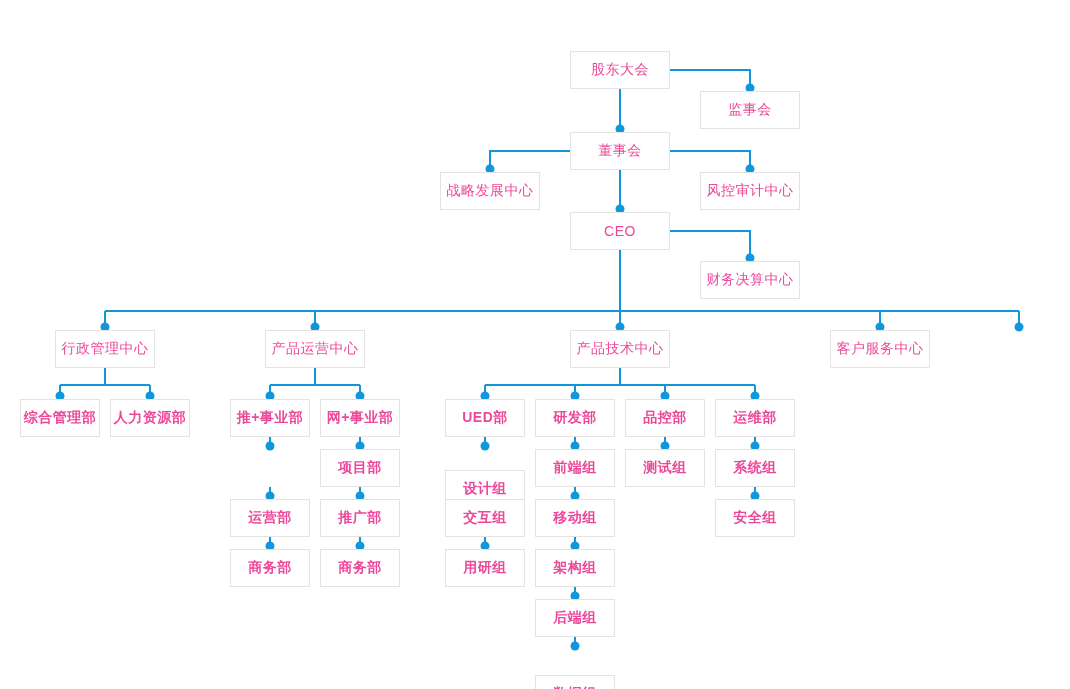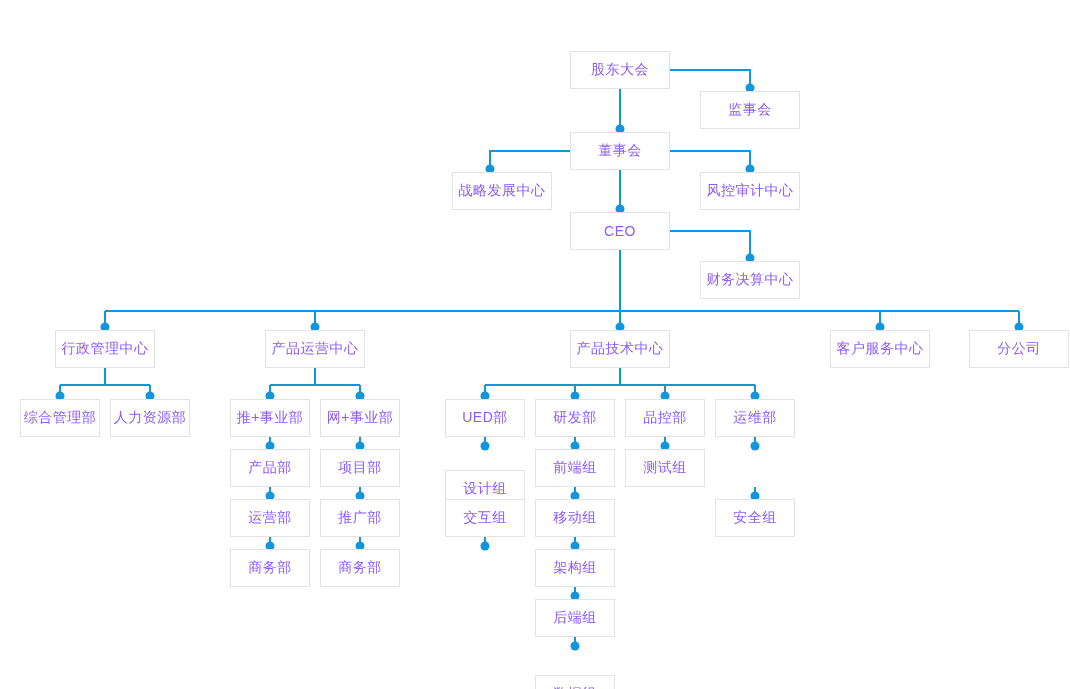--- a/index.html
+++ b/index.html
@@ -15,27 +15,27 @@
   .node {
     position: absolute;
     height: 38px;
     box-sizing: border-box;
     background: #ffffff;
     border: 1px solid #e3e3e3;
     display: flex;
     align-items: center;
     justify-content: center;
     font-size: 14px;
-    color: #8b5cf6;
+    color: #ec4899;
     letter-spacing: 0.5px;
     white-space: nowrap;
     z-index: 2;
   }
   .w100 { width: 100px; }
-  .w80 { width: 80px; }
+  .w80 { width: 80px; font-weight: bold; }
 </style>
 </head>
 <body>
 
 <div class="canvas">
 
   <svg class="connectors" width="1070" height="689" viewBox="0 0 1070 689">
     <g stroke="#1296db" stroke-width="2" fill="none">
       <path d="M670 70 H750 V88"></path>
       <path d="M620 89 V129"></path>
@@ -92,52 +92,52 @@
       <circle cx="575" cy="646" r="4.5"></circle>
       <circle cx="665" cy="446" r="4.5"></circle>
       <circle cx="755" cy="446" r="4.5"></circle>
       <circle cx="755" cy="496" r="4.5"></circle>
     </g>
   </svg>
 
   <div class="node w100" style="left:570px;top:51px">股东大会</div>
   <div class="node w100" style="left:700px;top:91px">监事会</div>
   <div class="node w100" style="left:570px;top:132px">董事会</div>
-  <div class="node w100" style="left:452px;top:172px">战略发展中心</div>
+  <div class="node w100" style="left:440px;top:172px">战略发展中心</div>
   <div class="node w100" style="left:700px;top:172px">风控审计中心</div>
   <div class="node w100" style="left:570px;top:212px">CEO</div>
   <div class="node w100" style="left:700px;top:261px">财务决算中心</div>
 
   <div class="node w100" style="left:55px;top:330px">行政管理中心</div>
   <div class="node w100" style="left:265px;top:330px">产品运营中心</div>
   <div class="node w100" style="left:830px;top:330px">客户服务中心</div>
   <div class="node w100" style="left:570px;top:330px">产品技术中心</div>
-  <div class="node w100" style="left:969px;top:330px">分公司</div>
 
   <div class="node w80" style="left:20px;top:399px">综合管理部</div>
   <div class="node w80" style="left:110px;top:399px">人力资源部</div>
   <div class="node w80" style="left:320px;top:399px">网+事业部</div>
   <div class="node w80" style="left:230px;top:399px">推+事业部</div>
   <div class="node w80" style="left:445px;top:399px">UED部</div>
   <div class="node w80" style="left:535px;top:399px">研发部</div>
   <div class="node w80" style="left:625px;top:399px">品控部</div>
   <div class="node w80" style="left:715px;top:399px">运维部</div>
 
-  <div class="node w80" style="left:230px;top:449px">产品部</div>
   <div class="node w80" style="left:320px;top:449px">项目部</div>
   <div class="node w80" style="left:445px;top:470px">设计组</div>
   <div class="node w80" style="left:535px;top:449px">前端组</div>
   <div class="node w80" style="left:625px;top:449px">测试组</div>
+  <div class="node w80" style="left:715px;top:449px">系统组</div>
 
   <div class="node w80" style="left:320px;top:499px">推广部</div>
   <div class="node w80" style="left:230px;top:499px">运营部</div>
   <div class="node w80" style="left:445px;top:499px">交互组</div>
   <div class="node w80" style="left:535px;top:499px">移动组</div>
   <div class="node w80" style="left:715px;top:499px">安全组</div>
 
   <div class="node w80" style="left:230px;top:549px">商务部</div>
   <div class="node w80" style="left:320px;top:549px">商务部</div>
+  <div class="node w80" style="left:445px;top:549px">用研组</div>
   <div class="node w80" style="left:535px;top:549px">架构组</div>
 
   <div class="node w80" style="left:535px;top:599px">后端组</div>
   <div class="node w80" style="left:535px;top:675px">数据组</div>
 
 </div>
 
 </body></html>

